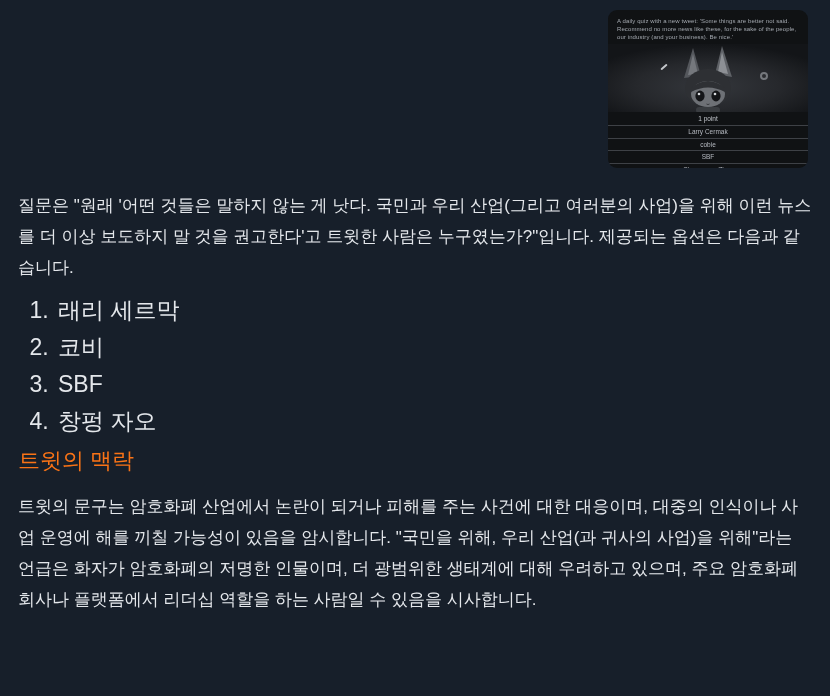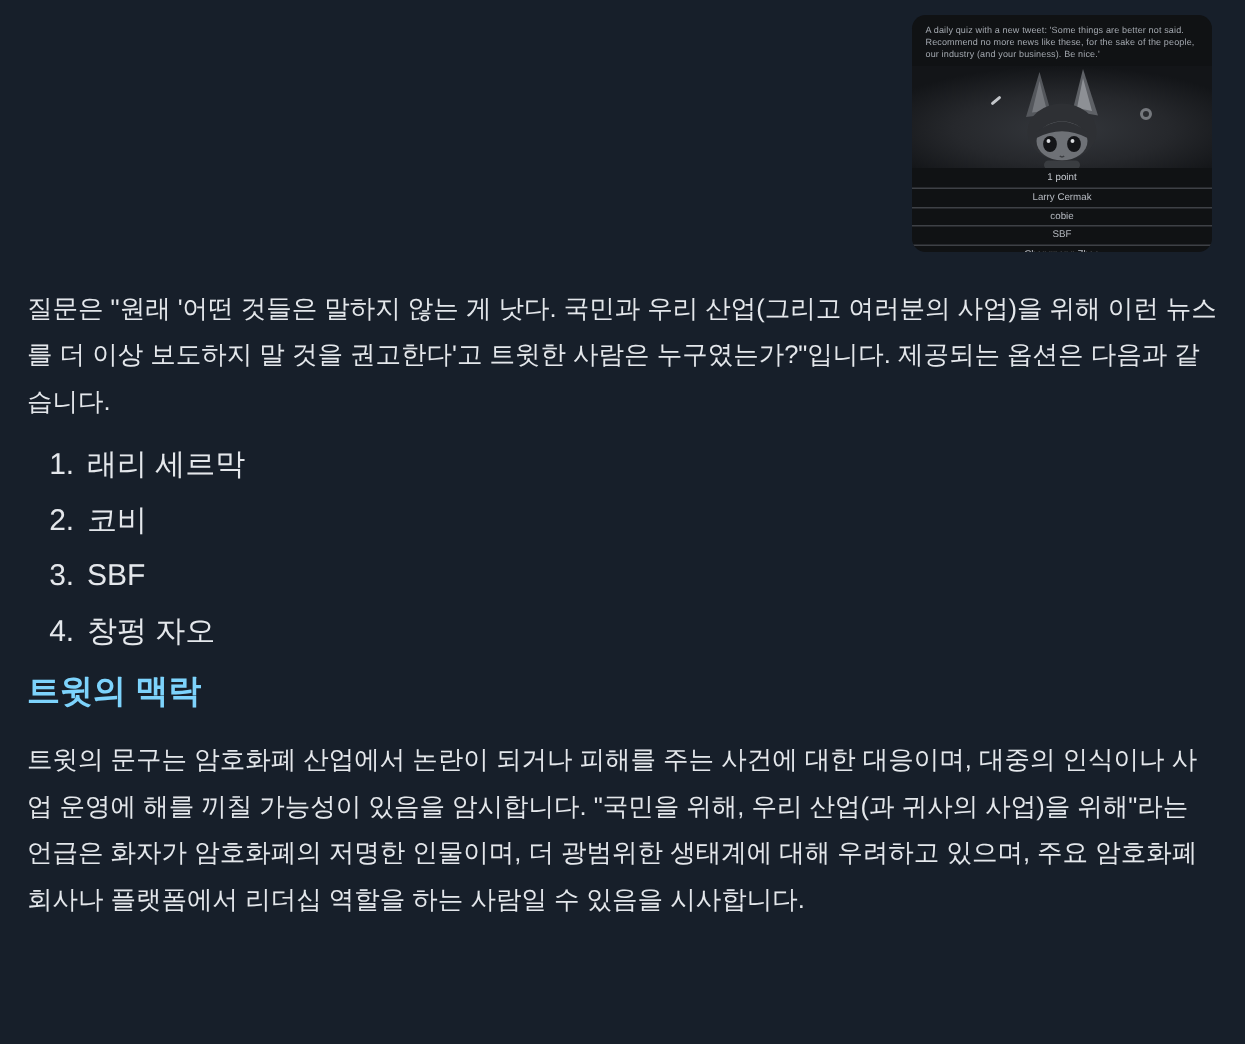--- a/index.html
+++ b/index.html
@@ -59,26 +59,26 @@
   }
 
   
   .msg { padding: 0 17px 0 18px; margin-top: 22px; }
   .msg p {
     font-size: 17px; line-height: 31px; color: #e4e7eb;
     margin: 0 0 12px 0;
   }
   .msg ol {
     margin: 0 0 12px 0; padding-left: 37px;
-    font-size: 20px; line-height: 31px; color: #e4e7eb;
+    font-size: 23px; line-height: 31px; color: #e4e7eb;
   }
   .msg ol li { margin-bottom: 6px; padding-left: 3px; }
   .msg h2 {
-    font-size: 22px; line-height: 24px; font-weight: 700;
-    color: #7dd3fc; margin: 0 0 18px 0;
+    font-size: 22px; line-height: 24px; font-weight: 400;
+    color: #f97316; margin: 0 0 18px 0;
   }
 </style>
 </head>
 <body>
 
 <div class="page">
 
   <div class="attach-row">
     <div class="quiz-card">
       <div class="quiz-question">A daily quiz with a new tweet: 'Some things are better not said. Recommend no more news like these, for the sake of the people, our industry (and your business). Be nice.'</div>

